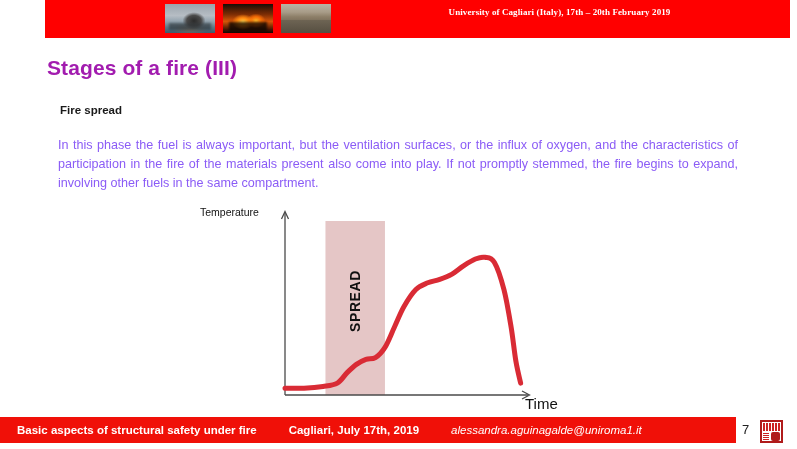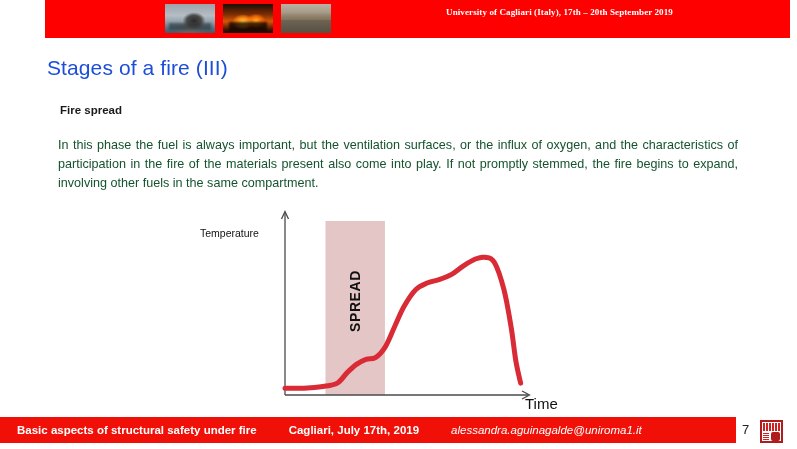--- a/index.html
+++ b/index.html
@@ -96,22 +96,22 @@
     line-height: 13px;
     letter-spacing: 0.1px;
   }
 
   
   .slide-title {
     position: absolute;
     left: 47px;
     top: 56px;
     font-size: 21px;
-    font-weight: normal;
-    color: #1d4ed8;
+    font-weight: bold;
+    color: #a21caf;
     letter-spacing: 0.1px;
   }
 
   
   .subhead {
     position: absolute;
     left: 60px;
     top: 104px;
     font-size: 11.5px;
     font-weight: bold;
@@ -119,41 +119,40 @@
   }
 
   
   .body-text {
     position: absolute;
     left: 58px;
     top: 136px;
     width: 680px;
     font-size: 12.6px;
     line-height: 19px;
-    color: #14532d;
+    color: #8b5cf6;
     text-align: justify;
     text-justify: inter-word;
   }
 
   
   .chart {
     position: absolute;
     left: 195px;
     top: 203px;
     width: 380px;
     height: 212px;
   }
   .chart-ylabel {
     position: absolute;
     left: 5px;
     top: 3px;
     font-size: 10.5px;
     color: #111111;
     white-space: nowrap;
-    margin-top: 21px;
   }
   .chart-xlabel {
     position: absolute;
     left: 330px;
     top: 192px;
     font-size: 15px;
     color: #111111;
   }
   .chart-svg {
     position: absolute;
@@ -238,21 +237,21 @@
 </head>
 <body>
 
 <div class="header-bar">
   <div class="header-thumbs">
     <div class="thumb thumb-explosion"></div>
     <div class="thumb thumb-fire"></div>
     <div class="thumb thumb-flood"></div>
   </div>
   <div class="header-title-block">
-    <div>University of Cagliari (Italy), 17th – 20th September 2019</div>
+    <div>University of Cagliari (Italy), 17th – 20th February 2019</div>
   </div>
 </div>
 
 <div class="slide-title">Stages of a fire (III)</div>
 
 <div class="subhead">Fire spread</div>
 
 <div class="body-text">In this phase the fuel is always important, but the ventilation surfaces, or the influx of oxygen, and the characteristics of participation in the fire of the materials present also come into play. If not promptly stemmed, the fire begins to expand, involving other fuels in the same compartment.</div>
 
 <div class="chart">

